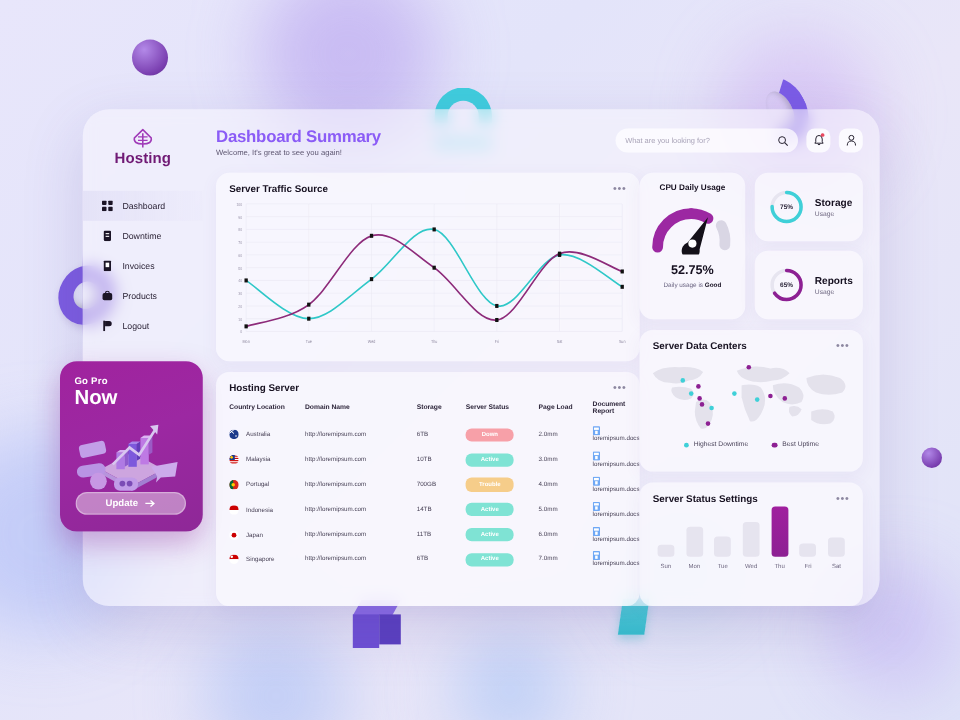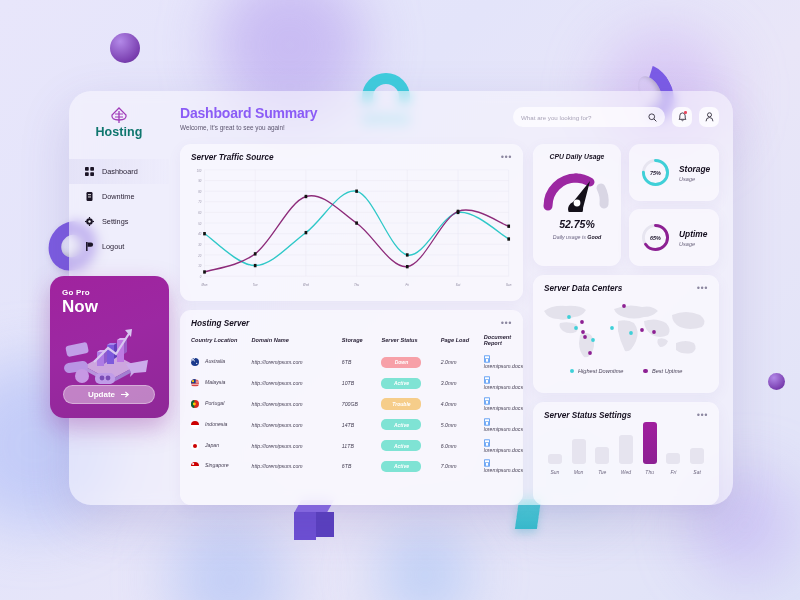--- a/index.html
+++ b/index.html
@@ -60,21 +60,21 @@
     backdrop-filter: blur(6px);
     box-shadow: 0 18px 50px rgba(90,70,160,.18);
     display: flex;
   }
   .sidebar {
     width: 100px; padding-top: 16px; flex-shrink: 0;
     display: flex; flex-direction: column;
   }
   .logo { text-align: center; margin-bottom: 20px; }
   .logo-mark { display:block; margin: 0 auto 1px; }
-  .logo-text { font-size: 12.5px; font-weight: bold; color: #0f766e; letter-spacing: .1px; }
+  .logo-text { font-size: 12.5px; font-weight: bold; color: #701a75; letter-spacing: .1px; }
 
   .nav { display: flex; flex-direction: column; }
   .nav-item {
     display: flex; align-items: center; gap: 8px;
     height: 25px; padding-left: 16px; font-size: 7.3px; color: #2b2336;
     cursor: pointer; position: relative;
   }
   .nav-item.active { background: linear-gradient(90deg, rgba(226,224,246,.85), rgba(232,230,250,.25)); }
   .nav-ico { width: 9px; height: 9px; display:block; flex-shrink:0; }
   .nav-label { line-height: 1; }
@@ -111,21 +111,21 @@
     border:0; outline:0; background:transparent; flex:1; min-width:0;
     font-size: 6.2px; color:#3a3348; font-family:"Liberation Sans", sans-serif;
   }
   .search input::placeholder { color:#a9a4b8; }
   .icon-btn {
     width: 20px; height: 20px; border-radius: 7px; background: rgba(255,255,255,.8);
     display:flex; align-items:center; justify-content:center; cursor:pointer; position:relative;
   }
   .dot-red { position:absolute; right:5px; top:4px; width:2.6px; height:2.6px; border-radius:50%; background:#e8485f; }
 
-  .content { display:flex; gap: 10px; flex:1; min-height:0;font-style:italic; }
+  .content { display:flex; flex:1; min-height:0; }
   .col-left { flex: 1; display:flex; flex-direction:column; gap: 9px; min-width:0; }
   .col-right { width: 186px; display:flex; flex-direction:column; gap: 9px; flex-shrink:0; }
 
   .card {
     background: rgba(252,251,255,.66); border-radius: 11px;
     box-shadow: 0 4px 14px rgba(110,90,170,.07);
     position: relative;
   }
   .card-head { display:flex; align-items:center; justify-content:space-between; padding: 9px 11px 0 11px; }
   .card-title { font-size: 8.2px; font-weight: bold; color:#161020; }
@@ -236,28 +236,31 @@
       <div class="nav-item">
         <svg class="nav-ico" viewBox="0 0 12 12">
           <rect x="2" y="0" width="8" height="12" rx="1.6" fill="#1b1426"></rect>
             <rect x="4" y="3" width="4" height="1.2" fill="#fff"></rect>
             <rect x="4" y="6" width="4" height="1.2" fill="#fff"></rect>
         </svg>
         <span class="nav-label">Downtime</span>
       </div>
       <div class="nav-item">
         <svg class="nav-ico" viewBox="0 0 12 12">
-          <circle cx="6" cy="6" r="4.4" fill="#1b1426"></circle>
-            <circle cx="6" cy="6" r="1.6" fill="#f2f0f8"></circle>
-          <rect x="5.2" y="0" width="1.6" height="2" fill="#1b1426"></rect>
-            <rect x="5.2" y="10" width="1.6" height="2" fill="#1b1426"></rect>
-          <rect x="0" y="5.2" width="2" height="1.6" fill="#1b1426"></rect>
-            <rect x="10" y="5.2" width="2" height="1.6" fill="#1b1426"></rect>
+          <rect x="2" y="0" width="8" height="12" rx="1" fill="#1b1426"></rect>
+            <rect x="4" y="2.5" width="4" height="5" fill="#fff"></rect>
         </svg>
-        <span class="nav-label">Settings</span>
+        <span class="nav-label">Invoices</span>
+      </div>
+      <div class="nav-item">
+        <svg class="nav-ico" viewBox="0 0 12 12">
+          <path d="M4 3 Q4 1 6 1 Q8 1 8 3" fill="none" stroke="#1b1426" stroke-width="1.2"></path>
+          <rect x="0.6" y="3" width="10.8" height="8" rx="2" fill="#1b1426"></rect>
+        </svg>
+        <span class="nav-label">Products</span>
       </div>
       <div class="nav-item">
         <svg class="nav-ico" viewBox="0 0 12 12">
           <rect x="1.4" y="0" width="2" height="12" fill="#1b1426"></rect>
           <path d="M3.4 0.8 H8 A2.6 2.6 0 0 1 8 6.4 H3.4 Z" fill="#1b1426"></path>
         </svg>
         <span class="nav-label">Logout</span>
       </div>
     </nav>
 
@@ -548,21 +551,21 @@
             </div>
             <div class="card gauge-card">
               <div class="ring">
                 <svg width="31" height="31" viewBox="0 0 36 36">
                   <circle cx="18" cy="18" r="14" fill="none" stroke="#e7e5f0" stroke-width="3.4"></circle>
                   <circle cx="18" cy="18" r="14" fill="none" stroke="#8d2093" stroke-width="3.4" stroke-linecap="round" stroke-dasharray="57.2 30.8" transform="rotate(-90 18 18)"></circle>
                 </svg>
                 <span class="pct">65%</span>
               </div>
               <div>
-                <div class="gauge-name">Uptime</div>
+                <div class="gauge-name">Reports</div>
                 <div class="gauge-sub">Usage</div>
               </div>
             </div>
           </div>
         </div>
 
         <div class="card map-card">
           <div class="card-head">
             <span class="card-title">Server Data Centers</span>
             <span class="dots">•••</span>

